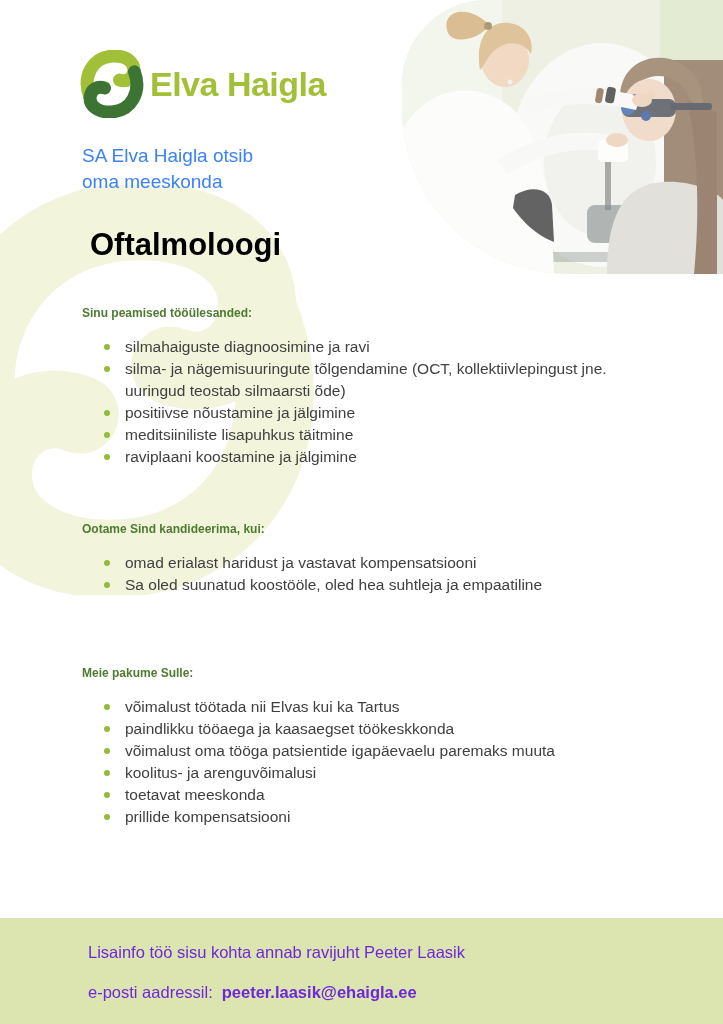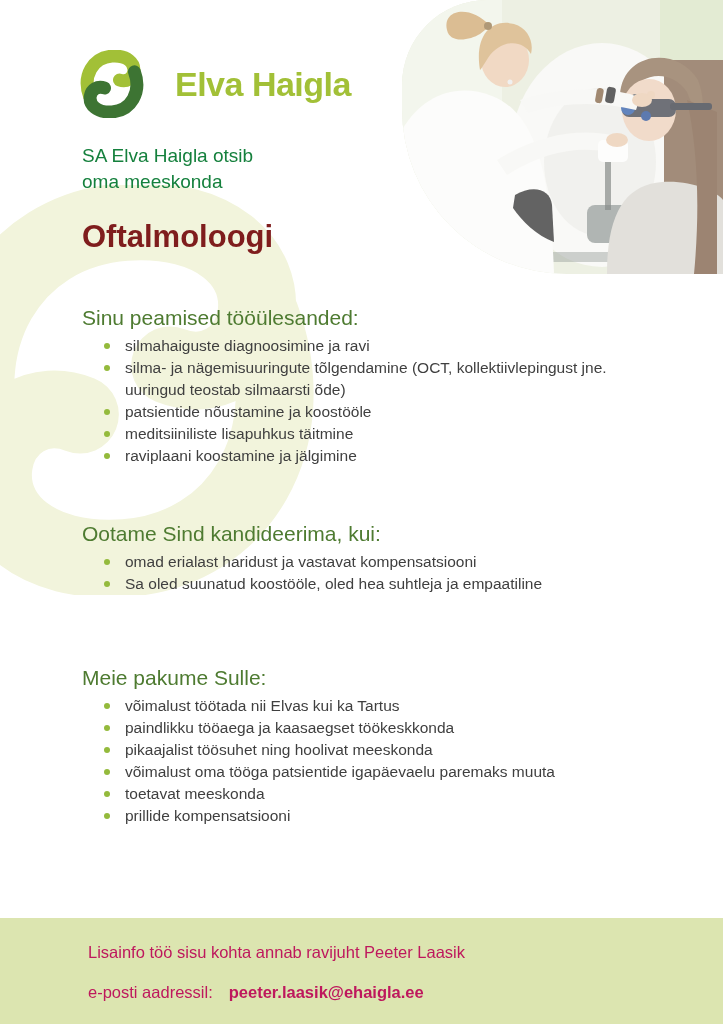--- a/index.html
+++ b/index.html
@@ -12,47 +12,47 @@
   .watermark { position:absolute; left:-80px; top:185px; width:410px; height:410px; }
 
   
   .photo {
     position:absolute; left:402px; top:0; width:321px; height:274px;
     border-radius:85px 0 0 165px; overflow:hidden;
   }
   .photo svg { display:block; width:100%; height:100%; }
 
   
-  .logo { position:absolute; left:78px; top:50px; display:flex; align-items:center; gap:29px; }
+  .logo { position:absolute; left:78px; top:50px; display:flex; align-items:center; gap:4px; }
   .logo-mark { width:68px; height:68px; }
   .logo-text { font-size:34px; font-weight:700; color:#a2c037; letter-spacing:-0.5px; }
 
-  .intro { position:absolute; left:82px; top:143px; margin:0; font-size:19px; line-height:26px; color:#15803d; }
+  .intro { position:absolute; left:82px; top:143px; margin:0; font-size:19px; line-height:26px; color:#3b82f6; }
   .intro span { display:block; }
 
-  .title { position:absolute; left:82px; top:219px; margin:0; font-size:31px; font-weight:700; color:#7f1d1d; }
+  .title { position:absolute; left:82px; top:219px; margin:8px; font-size:31px; font-weight:700; color:#000000; }
 
   .sec { position:absolute; left:82px; width:578px; }
-  .sec h2 { margin:0; font-size:21px; font-weight:400; color:#4e7b31; }
-  .sec ul { list-style:none; margin:5px 0 0; padding:0; }
+  .sec h2 { margin:0; font-size:12px; font-weight:700; color:#4e7b31; }
+  .sec ul { list-style:none; margin:16px 0 0; padding:0; }
   .sec li { position:relative; padding-left:43px; font-size:15.5px; line-height:22px; color:#3f3f3f; }
   .sec li::before {
     content:""; position:absolute; left:22px; top:8px;
     width:6px; height:6px; border-radius:50%; background:#94ba3c;
   }
   .sec1 { top:306px; } .sec2 { top:522px; } .sec3 { top:666px; }
 
   .footer {
     position:absolute; left:0; bottom:0; width:723px; height:106px;
     background:#dce5b0;
   }
-  .footer p { margin:0; padding-left:88px; font-size:16.5px; line-height:22px; color:#be185d; }
+  .footer p { margin:0; padding-left:88px; font-size:16.5px; line-height:22px; color:#6d28d9; }
   .footer p.first { padding-top:23px; }
   .footer p.second { margin-top:18px; }
-  .footer strong { font-weight:700; margin-left:16px; }
+  .footer strong { font-weight:700; margin-left:9px; }
 </style>
 </head>
 <body>
 
 <div class="page">
 
   <svg class="watermark" viewBox="0 0 100 100" aria-hidden="true">
     <g fill="none" stroke="#f2f4dc" stroke-width="19" stroke-linecap="round">
       <path d="M 17 68 C 6 38 22 11 50 9 C 72 7.5 84 19 82 32 C 80.5 42 71 48 61 44"></path>
       <path d="M 17 68 C 6 38 22 11 50 9 C 72 7.5 84 19 82 32 C 80.5 42 71 48 61 44" transform="rotate(180 50 50)"></path>
@@ -119,41 +119,41 @@
     <span>oma meeskonda</span>
   </p>
 
   <h1 class="title">Oftalmoloogi</h1>
 
   <section class="sec sec1">
     <h2>Sinu peamised tööülesanded:</h2>
     <ul>
       <li>silmahaiguste diagnoosimine ja ravi</li>
       <li>silma- ja nägemisuuringute tõlgendamine (OCT, kollektiivlepingust jne. uuringud teostab silmaarsti õde)</li>
-      <li>patsientide nõustamine ja koostööle</li>
+      <li>positiivse nõustamine ja jälgimine</li>
       <li>meditsiiniliste lisapuhkus täitmine</li>
       <li>raviplaani koostamine ja jälgimine</li>
     </ul>
   </section>
 
   <section class="sec sec2">
     <h2>Ootame Sind kandideerima, kui:</h2>
     <ul>
       <li>omad erialast haridust ja vastavat kompensatsiooni</li>
       <li>Sa oled suunatud koostööle, oled hea suhtleja ja empaatiline</li>
     </ul>
   </section>
 
   <section class="sec sec3">
     <h2>Meie pakume Sulle:</h2>
     <ul>
       <li>võimalust töötada nii Elvas kui ka Tartus</li>
       <li>paindlikku tööaega ja kaasaegset töökeskkonda</li>
-      <li>pikaajalist töösuhet ning hoolivat meeskonda</li>
       <li>võimalust oma tööga patsientide igapäevaelu paremaks muuta</li>
+      <li>koolitus- ja arenguvõimalusi</li>
       <li>toetavat meeskonda</li>
       <li>prillide kompensatsiooni</li>
     </ul>
   </section>
 
   <footer class="footer">
     <p class="first">Lisainfo töö sisu kohta annab ravijuht Peeter Laasik</p>
     <p class="second">
       <span>e-posti aadressil:</span><strong>peeter.laasik@ehaigla.ee</strong>
     </p>

